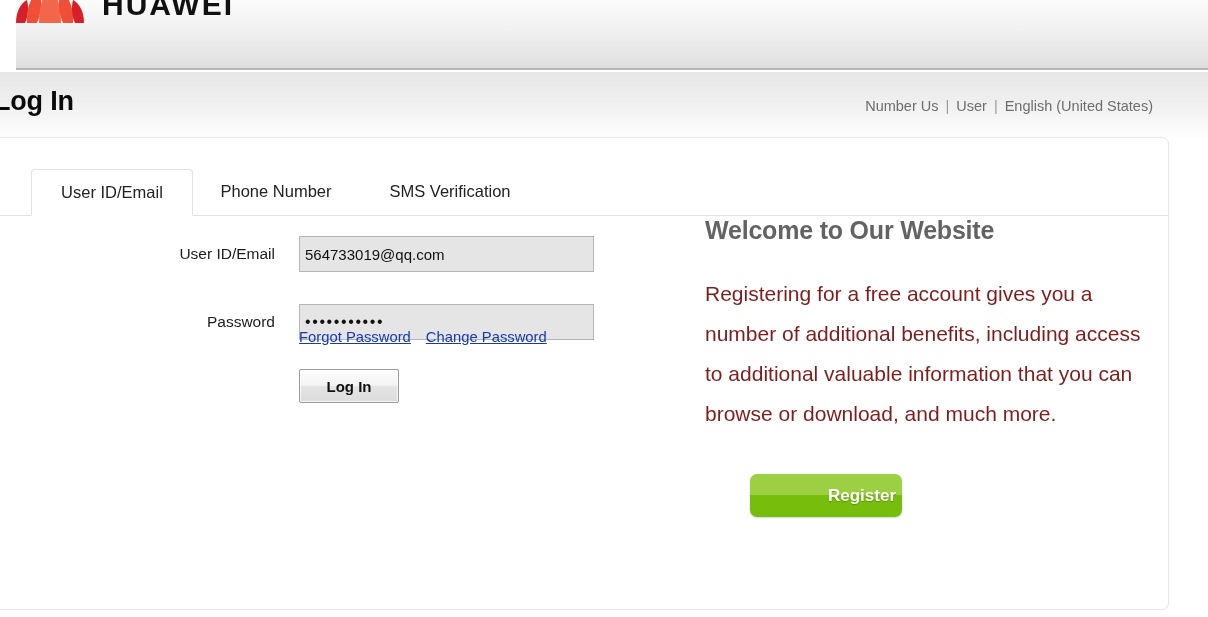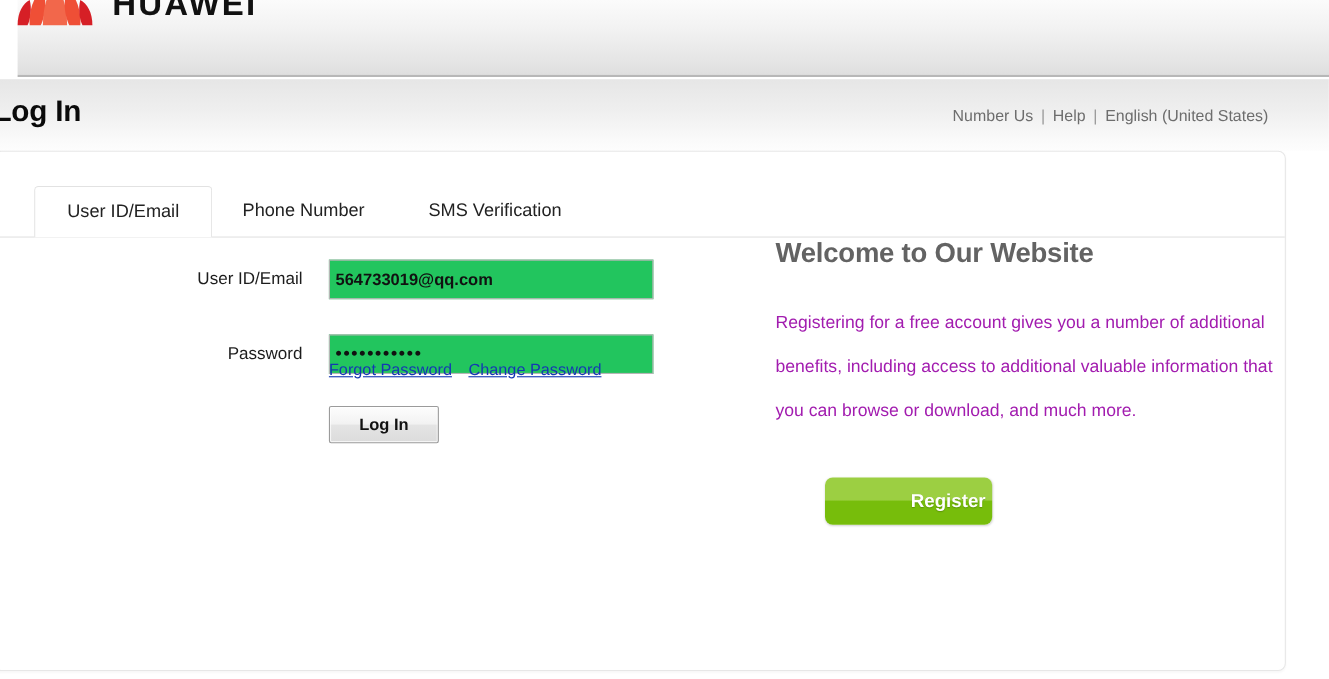--- a/index.html
+++ b/index.html
@@ -144,29 +144,28 @@
     width: 148px;
     text-align: right;
     font-size: 15.5px;
     color: #1c1c1c;
     padding-right: 24px;
     box-sizing: border-box;
   }
   .field-input {
     width: 295px;
     height: 36px;
-    background: #22c55e;
+    background: #e5e5e5;
     border: 1px solid #b6b6b6;
     box-sizing: border-box;
     font-size: 15px;
     color: #111111;
     padding: 0 5px;
     font-family: "Liberation Sans", sans-serif;
     outline: none;
-    font-weight: bold;
   }
   .field-input.pw {
     font-size: 16px;
     letter-spacing: 1.6px;
   }
   .link-row {
     position: absolute;
     left: 304px;
     top: 113px;
     font-size: 14.8px;
@@ -203,22 +202,22 @@
     width: 460px;
   }
   .promo-title {
     font-size: 25px;
     font-weight: bold;
     color: #636363;
     margin: 0 0 29px 0;
     letter-spacing: -0.2px;
   }
   .promo-text {
-    font-size: 16px;
-    color: #a21caf;
+    font-size: 21px;
+    color: #7f1d1d;
     line-height: 40px;
     margin: 0;
     width: 452px;
   }
   .register-btn {
     display: block;
     margin: 40px 0 0 45px;
     width: 152px;
     height: 43px;
     border: 0;
@@ -247,21 +246,21 @@
       <path d="M63 40 C60 34, 59 25, 61 17 C67 20, 72 28, 72 40 Z" fill="#d61f26"></path>
     </svg>
     <span class="brand-word">HUAWEI</span>
   </div>
 </div>
 
 <div class="title-bar"></div>
 <div class="page-title">Log In</div>
 
 <div class="util-links">
-  <a href="#">Number Us</a><span class="util-sep">|</span><a href="#">Help</a><span class="util-sep">|</span><a href="#">English (United States)</a>
+  <a href="#">Number Us</a><span class="util-sep">|</span><a href="#">User</a><span class="util-sep">|</span><a href="#">English (United States)</a>
 </div>
 
 <div class="card">
 
   <div class="tab-strip">
     <div class="tab active" style="left:36px; width:162px;">
       <span>User ID/Email</span>
     </div>
     <div class="tab" style="left:202px; width:158px;">
       <span>Phone Number</span>

